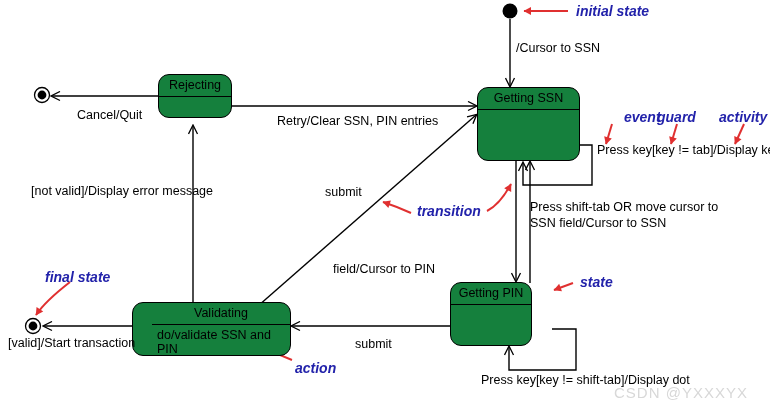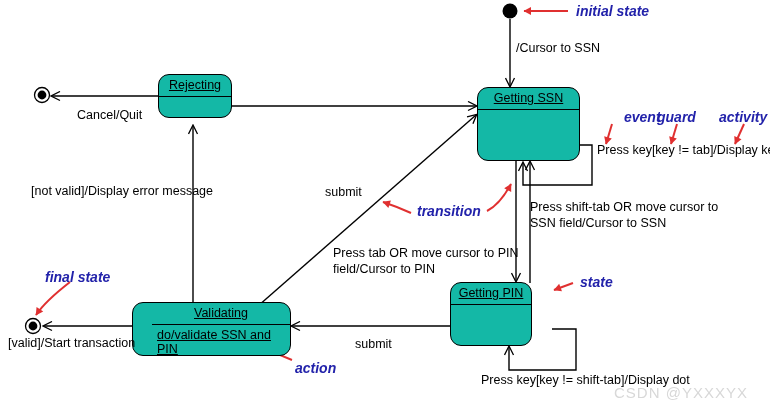--- a/index.html
+++ b/index.html
@@ -1,19 +1,19 @@
 <!DOCTYPE html>
 <html><head>
 <meta charset="utf-8">
 <style>
   html,body{margin:0;padding:0;background:#ffffff;}
   #canvas{position:relative;width:770px;height:405px;background:#ffffff;
           font-family:"Liberation Sans",sans-serif;overflow:hidden;}
   svg#wires{position:absolute;left:0;top:0;width:770px;height:405px;}
-  .state{position:absolute;border:1.6px solid #000;border-radius:11px;background:#14b8a6;box-sizing:border-box;text-decoration:underline;}
+  .state{position:absolute;border:1.6px solid #000;border-radius:11px;background:#15803d;box-sizing:border-box;}
   .state .title{height:21px;line-height:21px;text-align:center;font-size:12.5px;color:#000;
                 border-bottom:1.6px solid #000;}
   .state .body{font-size:12.5px;color:#000;padding:3px 5px 0 5px;}
   .lbl{position:absolute;font-size:12.5px;color:#000;white-space:nowrap;line-height:15px;}
   .note{position:absolute;font-size:14px;color:#2222aa;font-style:italic;font-weight:bold;white-space:nowrap;}
   .wm{position:absolute;font-size:15px;color:#d8d8d8;font-weight:normal;letter-spacing:1px;white-space:nowrap;}
 </style>
 </head>
 <body>
 
@@ -95,28 +95,28 @@
 
   <div class="state" style="left:450px;top:282px;width:82px;height:64px;">
     <div class="title">Getting PIN</div>
     <div class="body"></div>
   </div>
 
   <div class="lbl" style="left:516px;top:41px;">/Cursor to SSN</div>
 
   <div class="lbl" style="left:77px;top:108px;">Cancel/Quit</div>
 
+  <div class="lbl" style="left:277px;top:114px;">Retry/Clear SSN, PIN entries</div>
 
   <div class="lbl" style="left:31px;top:184px;">[not valid]/Display error message</div>
 
   <div class="lbl" style="left:8px;top:336px;">[valid]/Start transaction</div>
 
   <div class="lbl" style="left:325px;top:185px;">submit</div>
 
-  <div class="lbl" style="left:333px;top:246px;">Press tab OR move cursor to PIN</div>
   <div class="lbl" style="left:333px;top:262px;">field/Cursor to PIN</div>
 
   <div class="lbl" style="left:530px;top:200px;">Press shift-tab OR move cursor to</div>
   <div class="lbl" style="left:530px;top:216px;">SSN field/Cursor to SSN</div>
 
   <div class="lbl" style="left:355px;top:337px;">submit</div>
 
   <div class="lbl" style="left:597px;top:143px;">Press key[key != tab]/Display key</div>
 
   <div class="lbl" style="left:481px;top:373px;">Press key[key != shift-tab]/Display dot</div>

